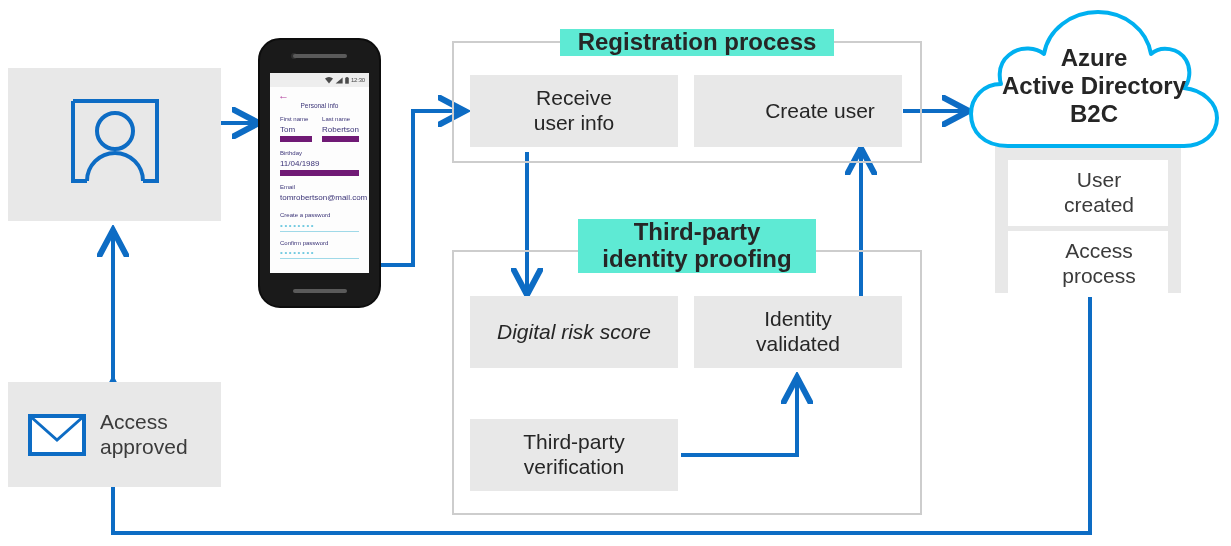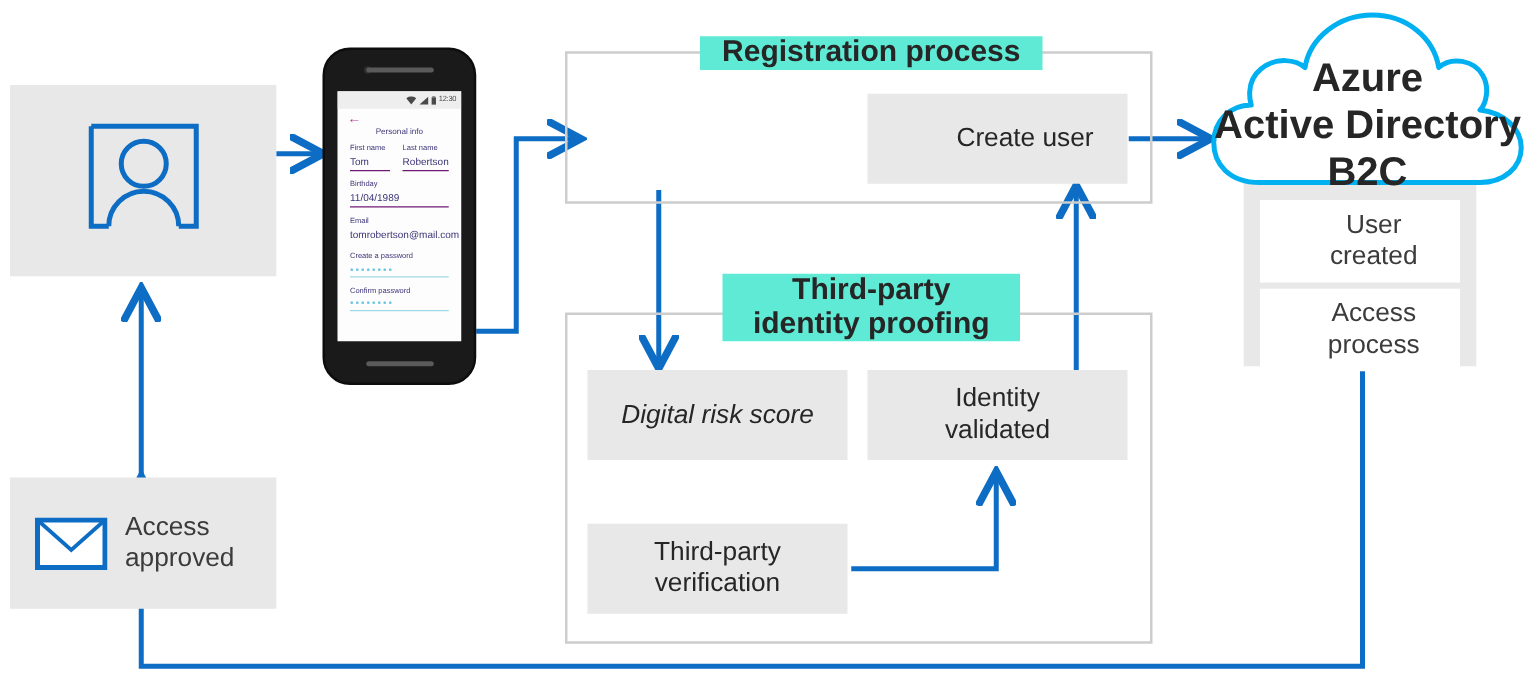--- a/index.html
+++ b/index.html
@@ -120,39 +120,39 @@
   }
   .fwrap { padding: 0 10px; margin-top: 7px; }
   .frow { display: flex; gap: 10px; }
   .field { flex: 1; margin-bottom: 8px; }
   .field .flabel {
     color: #3b3477; font-size: 6px; line-height: 1.25;
     margin-bottom: 1px;
   }
   .field .fval {
     color: #3b3477; font-size: 8px; line-height: 1.2;
-    border-bottom: 1px solid #701a75; padding-bottom: 2px;
+    border-bottom: 6px solid #701a75; padding-bottom: 2px;
   }
   .field .fdots {
     color: #6fc9e0; font-size: 8px; letter-spacing: 1.6px;
     border-bottom: 1px solid #9fd9e8; padding-bottom: 1px;
   }
   #azure-body {
     background: #e8e8e8;
   }
   .az-tile {
     background: #ffffff;
     display: flex; align-items: center; justify-content: center;
     text-align: center; color: #3b3b3b;
     font-size: 21px; line-height: 1.18; padding-left: 22px;
   }
   #cloud-text {
     position: absolute; width: 100%;
     text-align: center; color: #262626;
-    font-weight: bold; font-size: 32px; line-height: 1.17;
+    font-weight: bold; font-size: 24px; line-height: 1.17;
   }
 </style>
 </head>
 <body>
 
 <div id="stage">
 
   <svg id="wires" viewBox="0 0 1231 546" xmlns="http://www.w3.org/2000/svg">
     <defs>
       <marker id="ah" markerWidth="8" markerHeight="8" refX="6.6" refY="4" orient="auto" markerUnits="strokeWidth">
@@ -252,20 +252,26 @@
           <div class="fdots">••••••••</div>
         </div>
 
       </div>
     </div>
   </div>
 
   <div class="frame abs" style="left:452px; top:41px; width:470px; height:122px;"></div>
   <div class="frame-title" style="left:560px; top:29px; width:254px;">Registration process</div>
 
+  <div class="pbox abs" style="left:470px; top:75px; width:208px; height:72px;">
+    <div>
+      <div>Receive</div>
+      <div>user info</div>
+    </div>
+  </div>
 
   <div class="pbox abs" style="left:694px; top:75px; width:208px; height:72px;padding-left:44px;">
     <div>
       <div>Create user</div>
     </div>
   </div>
 
   <div class="frame abs" style="left:452px; top:250px; width:470px; height:265px;"></div>
   <div class="frame-title" style="left:578px; top:219px; width:218px;">
     <div>Third-party</div>

